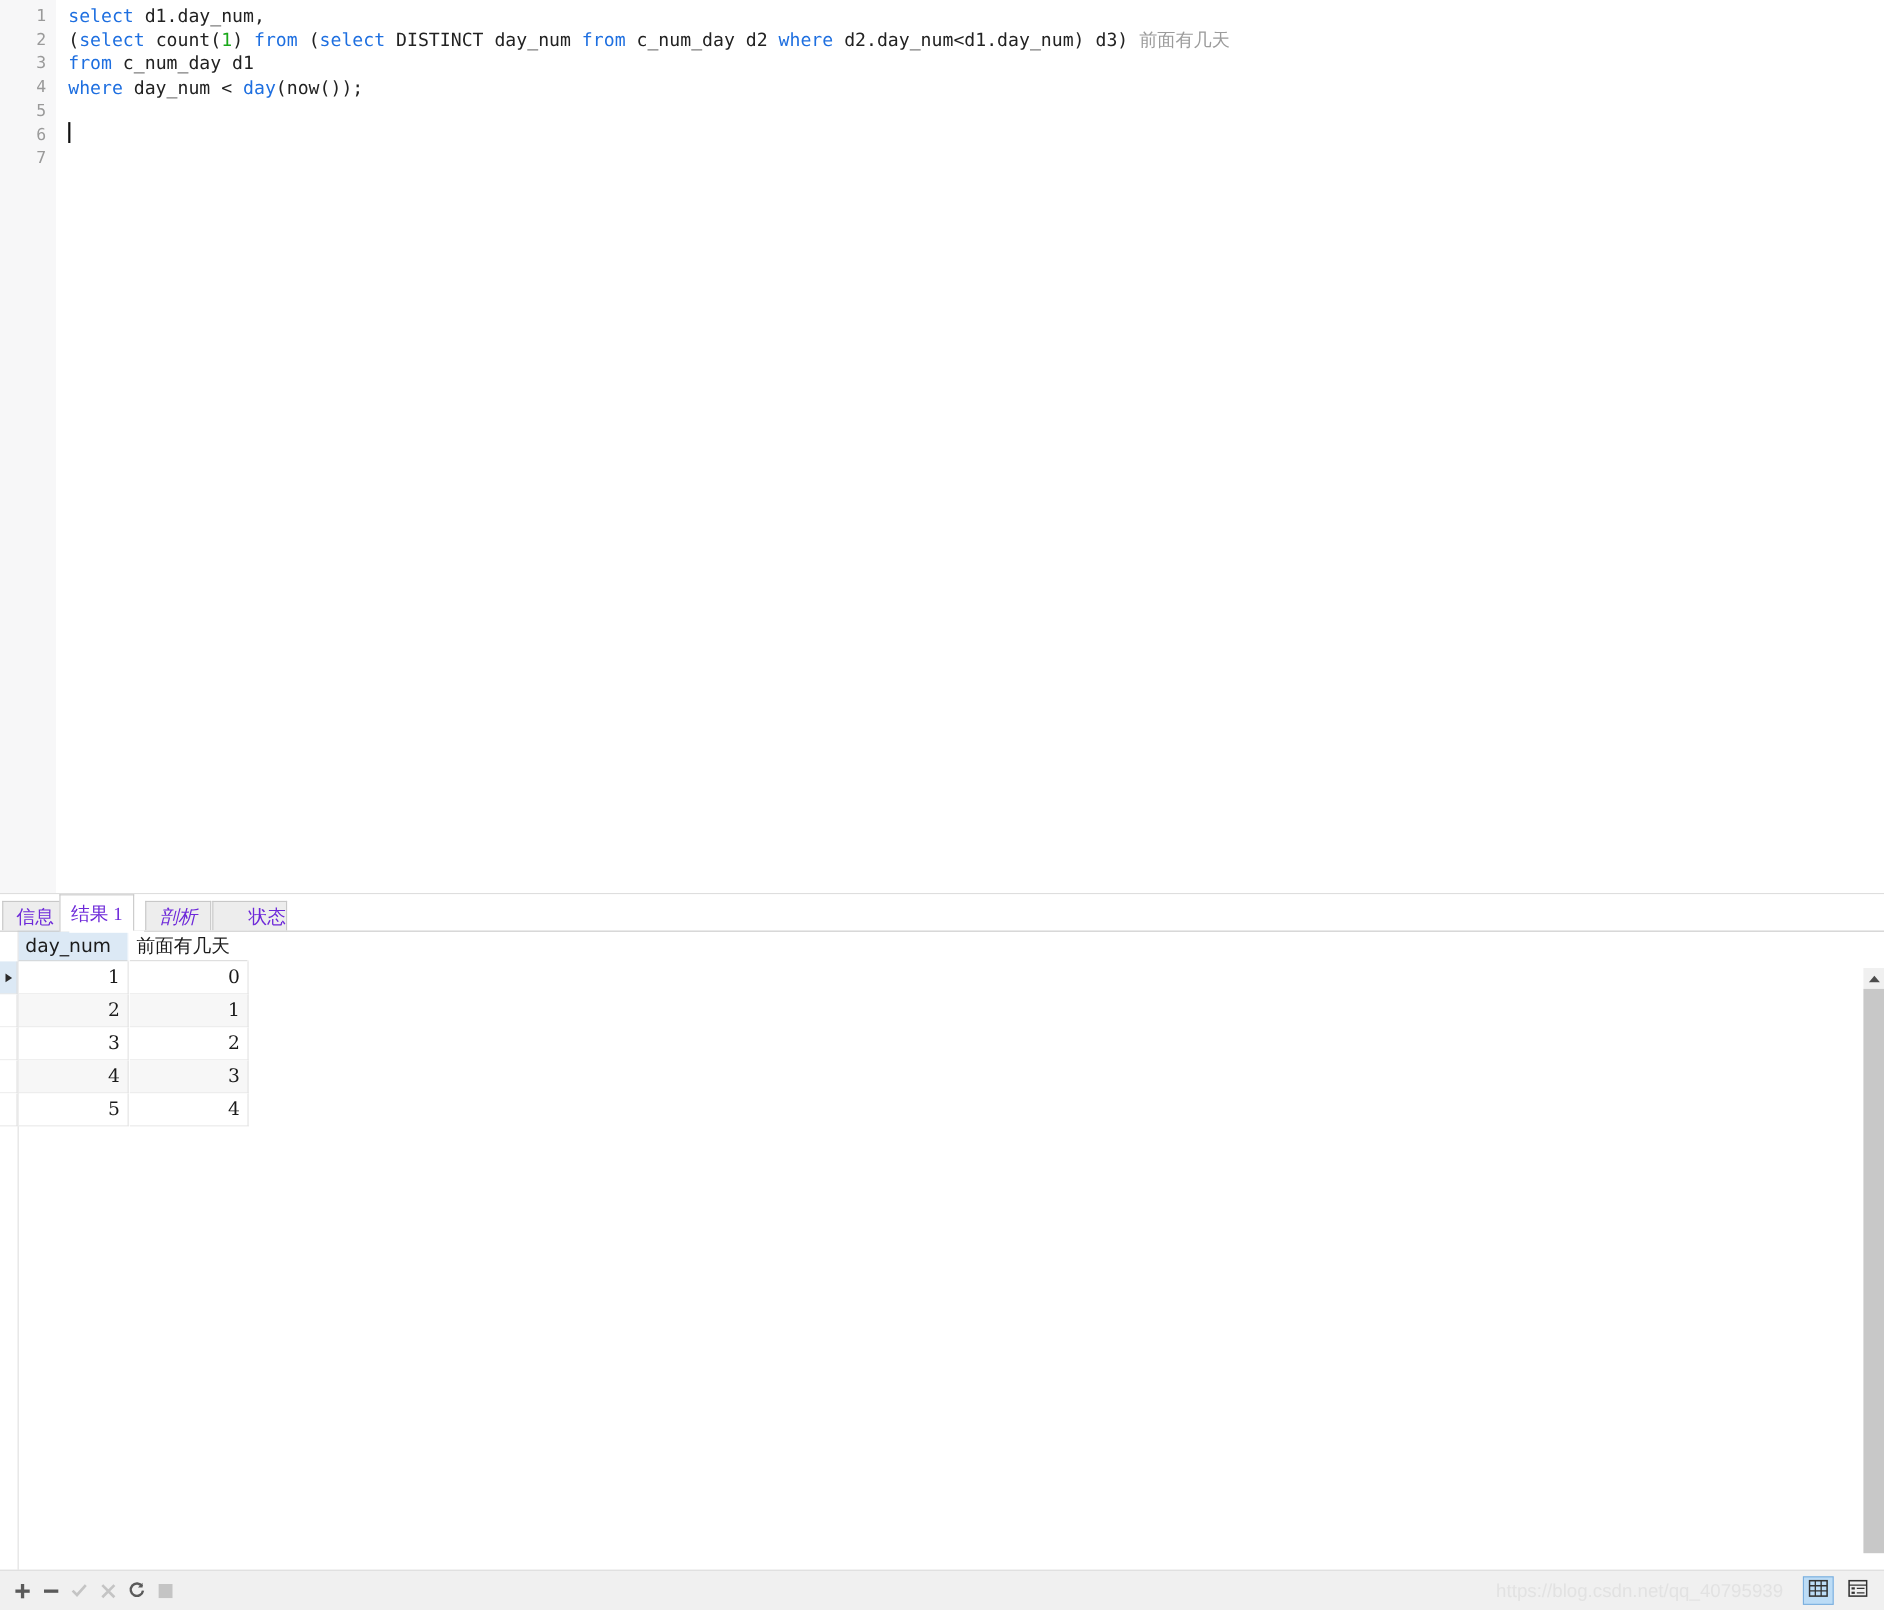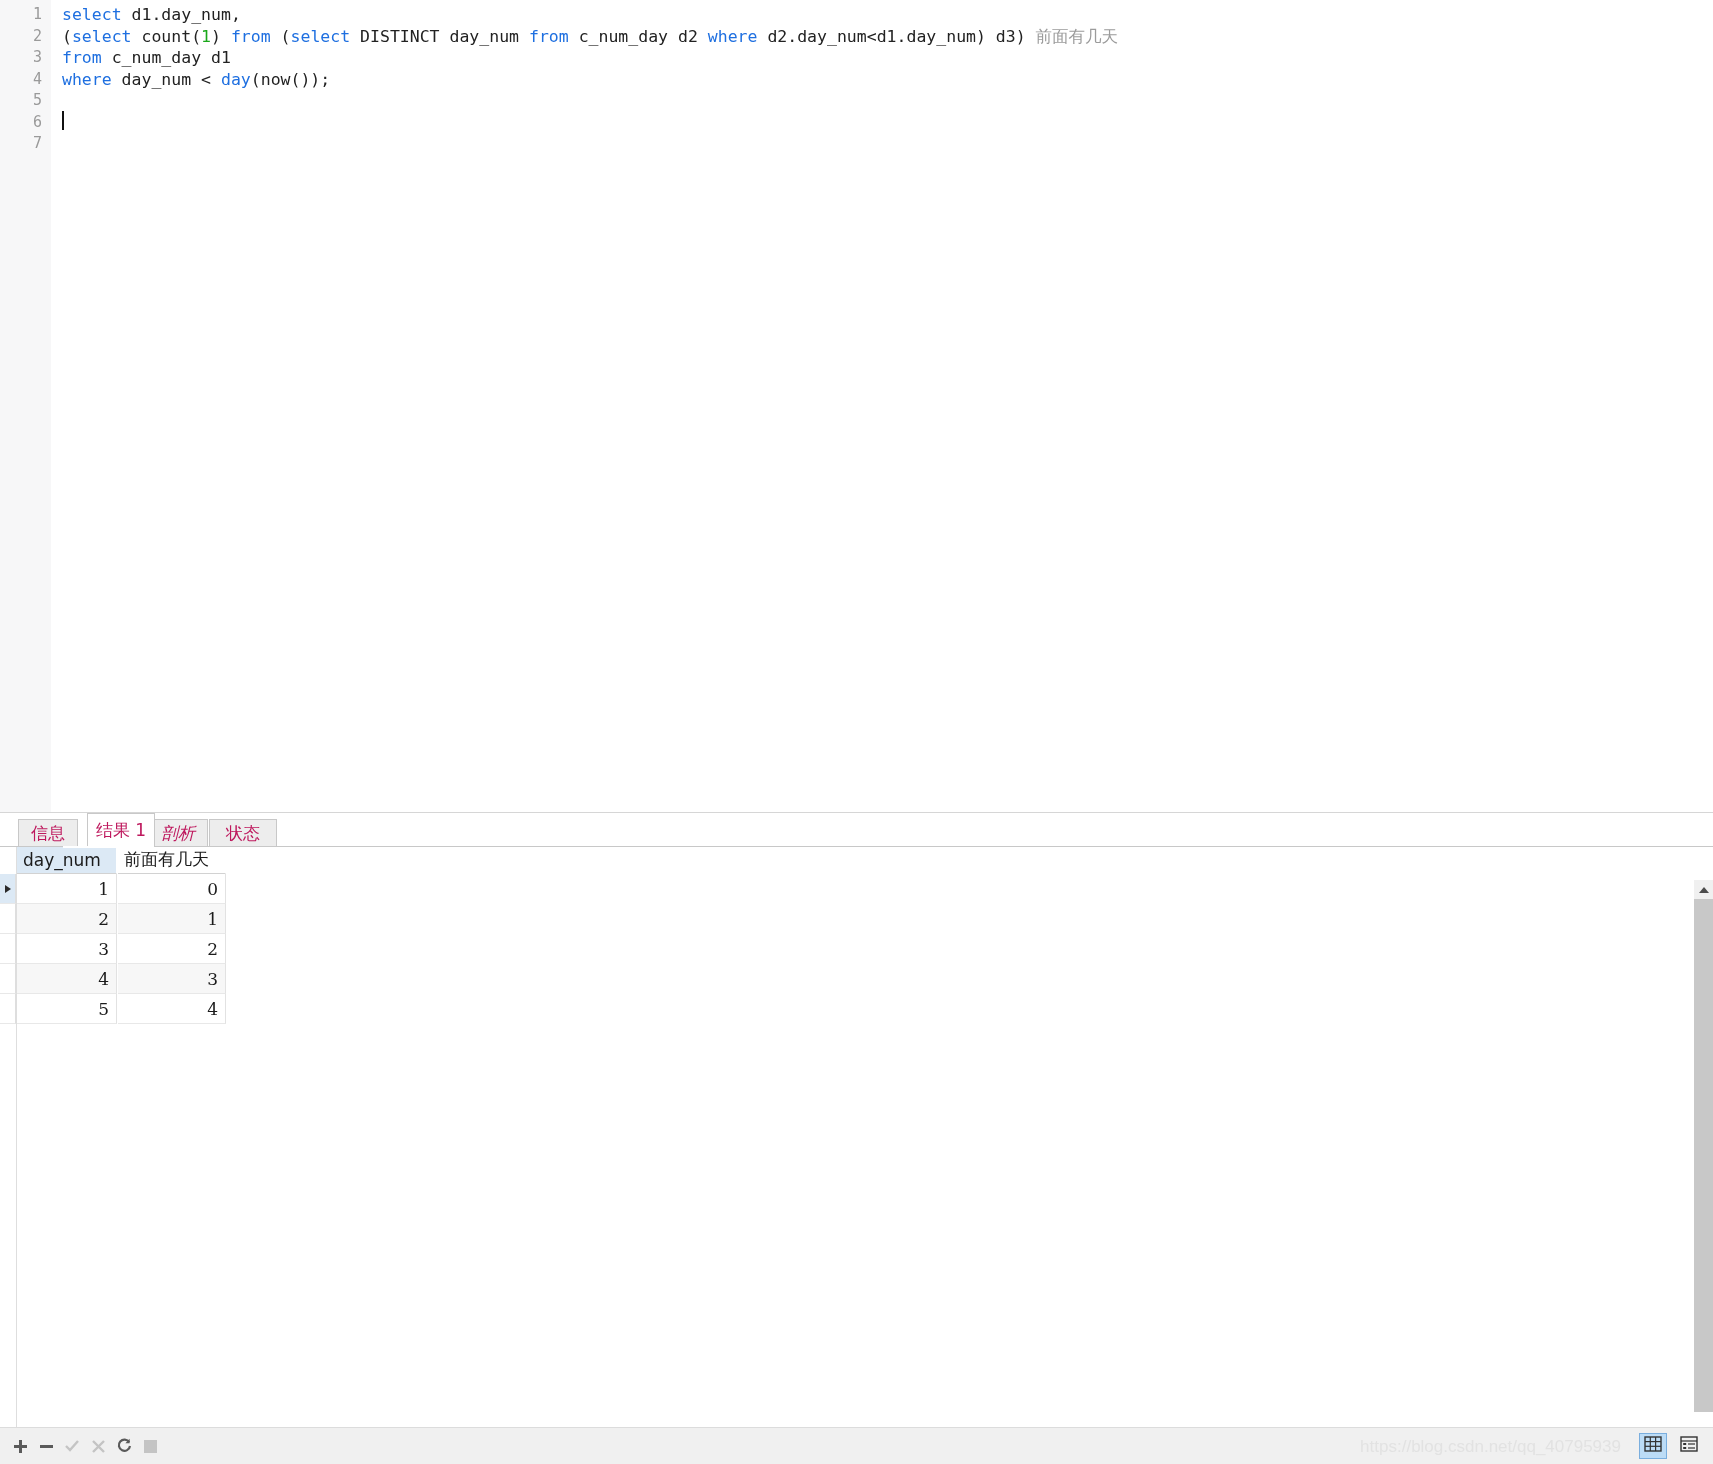--- a/index.html
+++ b/index.html
@@ -97,26 +97,25 @@
   .tab {
     position: absolute;
     top: 6px;
     height: 27px;
     box-sizing: border-box;
     background: #ededed;
     border: 1px solid #c8c8c8;
     border-bottom: none;
     font-family: "DejaVu Sans", sans-serif;
     font-size: 17px;
-    color: #be185d;
+    color: #6d28d9;
     display: flex;
     align-items: center;
     justify-content: center;
     cursor: default;
-    margin-left: 16px;
   }
   .tab.active {
     top: 0px;
     height: 34px;
     background: #ffffff;
     border-color: #c8c8c8;
     z-index: 3;
   }
   #tab-underline {
     position: absolute;
@@ -312,28 +311,28 @@
 </div>
 
 <div id="result-panel">
   <div id="panel-top-border"></div>
 
   <div id="tabbar">
     <div id="tab-underline"></div>
   <div class="tab" style="left: 2px; width: 60px;">
         <span>信息</span>
       </div>
-      <div class="tab active" style="left: 71px; width: 68px;">
+      <div class="tab active" style="left: 54px; width: 68px; font-family: Liberation Serif, serif;">
         <span>结果 1</span>
       </div>
       <div id="tab-underline-mask" style="left: 63px; width: 68px;"></div>
       <div class="tab" style="left: 132px; width: 60px; font-style: italic;">
         <span>剖析</span>
       </div>
-      <div class="tab" style="left: 193px; width: 68px;">
+      <div class="tab" style="left: 193px; width: 68px; justify-content: flex-end;">
         <span>状态</span>
       </div>
     </div>
 
   <div id="grid">
     <div id="grid-rowhead-col"></div>
     <div class="hdr-row" id="hdr-row">
         <div class="hdr-cell" style="left: 17px; width: 100px;">day_num</div>
         <div class="hdr-cell col2" style="left: 118px; width: 108px;">前面有几天</div>
       </div>

